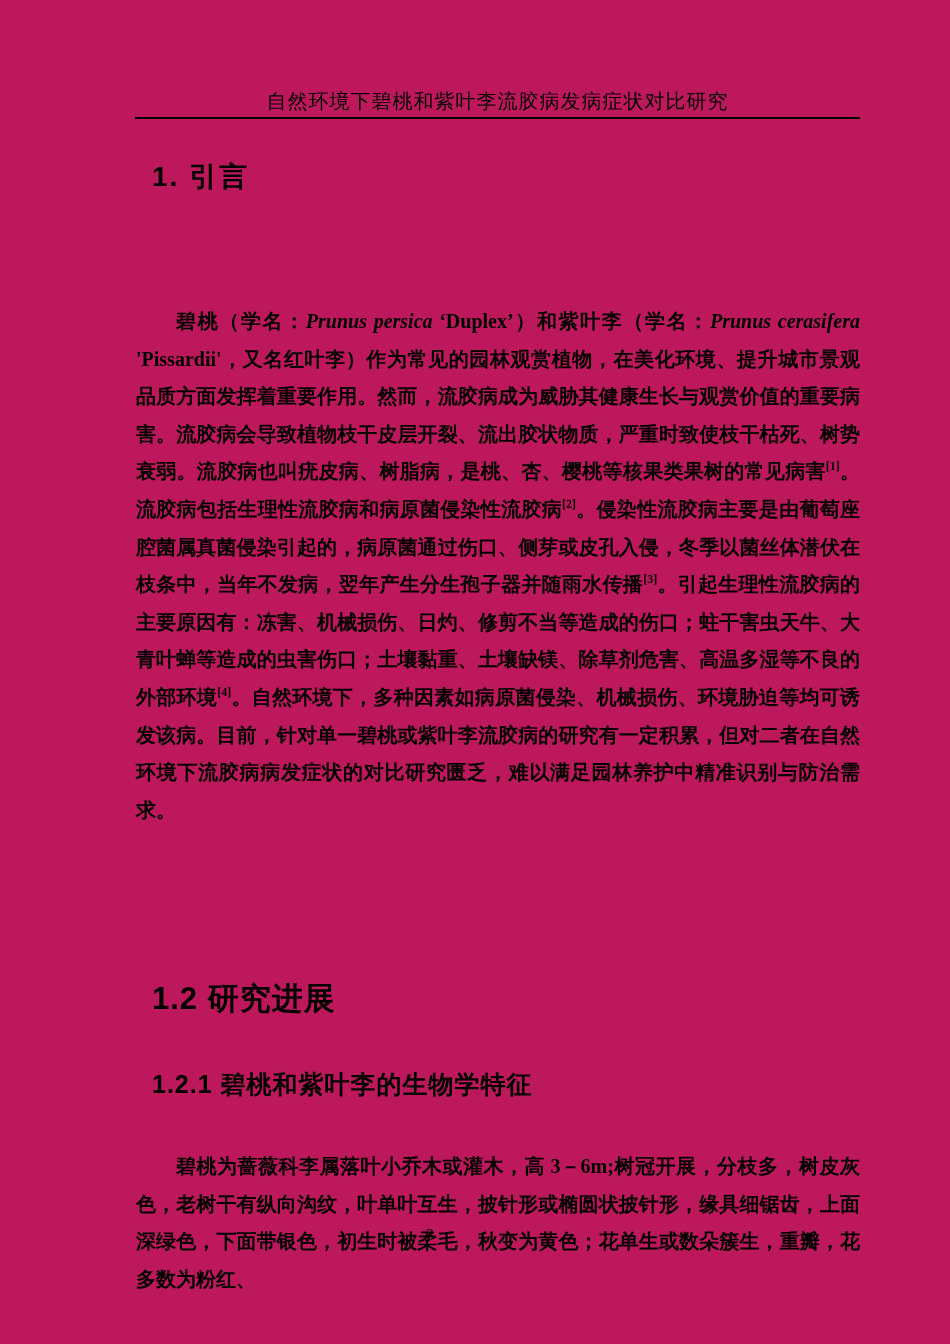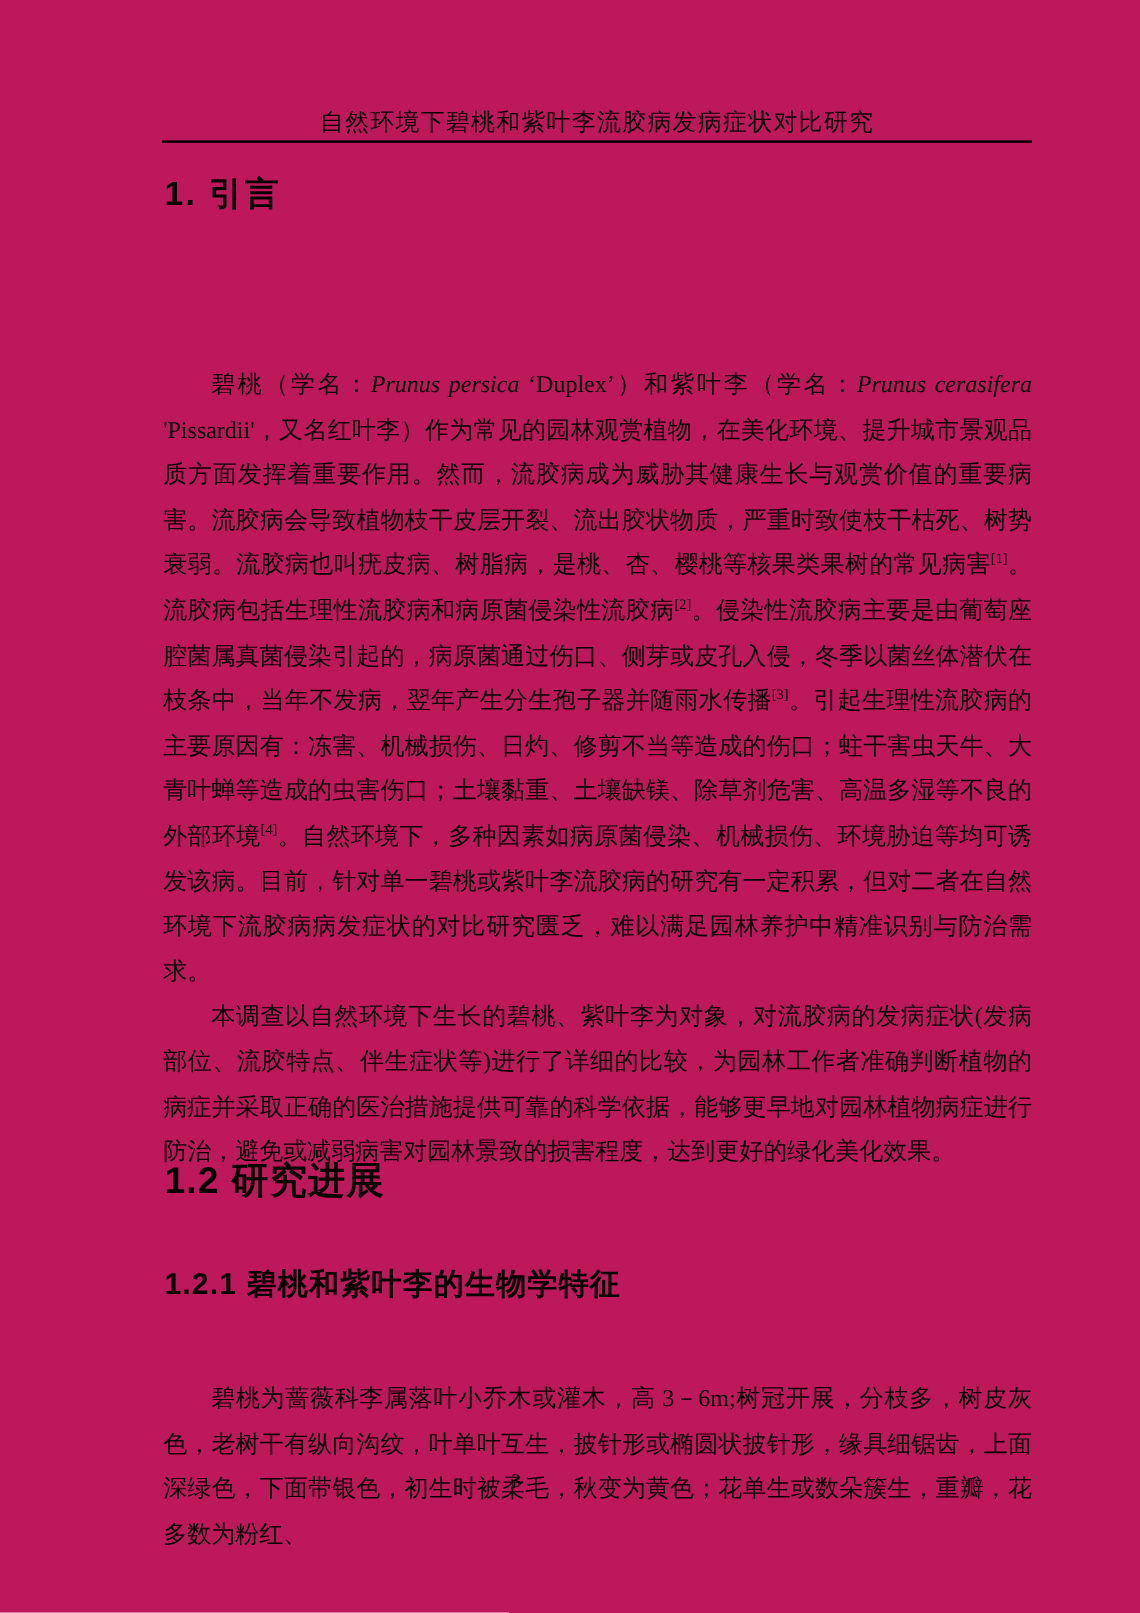--- a/index.html
+++ b/index.html
@@ -26,38 +26,39 @@
     position: absolute;
     top: 117px;
     left: 135px;
     width: 725px;
     height: 2px;
     background: #000000;
   }
   .hd {
     position: absolute;
     left: 136px;
-    margin: 1px;
+    margin: 16px;
     font-family: "Liberation Sans", "DejaVu Sans", sans-serif;
     font-weight: bold;
     color: #000000;
     white-space: nowrap;
   }
   .hd-1   { top: 142px; font-size: 28px; letter-spacing: 2px; }
   .hd-2a  { top: 224px; font-size: 23px; letter-spacing: 1px; }
   .hd-2b  { top: 962px; font-size: 31px; letter-spacing: 1px; }
   .hd-3   { top: 1052px; font-size: 25px; letter-spacing: 1px; }
   .body-block {
     position: absolute;
     left: 136px;
     width: 724px;
     font-size: 20px;
     line-height: 37.6px;
     text-align: justify;
     text-justify: inter-ideograph;
+    font-weight: bold;
   }
   .body-block-1 { top: 303px; }
   .body-block-2 { top: 1148px; }
   .body-block p { margin: 0; text-indent: 2em; }
   .body-block em {
     font-style: italic;
     font-family: "Liberation Serif", "DejaVu Serif", serif;
   }
   .body-block sup {
     font-size: 12px;
@@ -80,21 +81,20 @@
 
   <div class="running-head">自然环境下碧桃和紫叶李流胶病发病症状对比研究</div>
 
   <div class="head-rule"></div>
 
   <h1 class="hd hd-1">1. 引言</h1>
 
 
   <div class="body-block body-block-1">
     <p><span>碧桃（学名：</span><em>Prunus persica</em><span> ‘Duplex’）和紫叶李（学名：</span><em>Prunus cerasifera</em><span> 'Pissardii'，又名红叶李）作为常见的园林观赏植物，在美化环境、提升城市景观品质方面发挥着重要作用。然而，流胶病成为威胁其健康生长与观赏价值的重要病害。流胶病会导致植物枝干皮层开裂、流出胶状物质，严重时致使枝干枯死、树势衰弱。流胶病也叫疣皮病、树脂病，是桃、杏、樱桃等核果类果树的常见病害</span><sup>[1]</sup><span>。流胶病包括生理性流胶病和病原菌侵染性流胶病</span><sup>[2]</sup><span>。侵染性流胶病主要是由葡萄座腔菌属真菌侵染引起的，病原菌通过伤口、侧芽或皮孔入侵，冬季以菌丝体潜伏在枝条中，当年不发病，翌年产生分生孢子器并随雨水传播</span><sup>[3]</sup><span>。引起生理性流胶病的主要原因有：冻害、机械损伤、日灼、修剪不当等造成的伤口；蛀干害虫天牛、大青叶蝉等造成的虫害伤口；土壤黏重、土壤缺镁、除草剂危害、高温多湿等不良的外部环境</span><sup>[4]</sup><span>。自然环境下，多种因素如病原菌侵染、机械损伤、环境胁迫等均可诱发该病。目前，针对单一碧桃或紫叶李流胶病的研究有一定积累，但对二者在自然环境下流胶病病发症状的对比研究匮乏，难以满足园林养护中精准识别与防治需求。</span></p>
-    <p>本调查以自然环境下生长的碧桃、紫叶李为对象，对流胶病的发病症状(发病部位、流胶特点、伴生症状等)进行了详细的比较，为园林工作者准确判断植物的病症并采取正确的医治措施提供可靠的科学依据，能够更早地对园林植物病症进行防治，避免或减弱病害对园林景致的损害程度，达到更好的绿化美化效果。</p>
   </div>
 
   <h2 class="hd hd-2b">1.2 研究进展</h2>
 
   <h3 class="hd hd-3">1.2.1 碧桃和紫叶李的生物学特征</h3>
 
   <div class="body-block body-block-2">
     <p>碧桃为蔷薇科李属落叶小乔木或灌木，高 3－6m;树冠开展，分枝多，树皮灰色，老树干有纵向沟纹，叶单叶互生，披针形或椭圆状披针形，缘具细锯齿，上面深绿色，下面带银色，初生时被柔毛，秋变为黄色；花单生或数朵簇生，重瓣，花多数为粉红、</p>
   </div>
 

